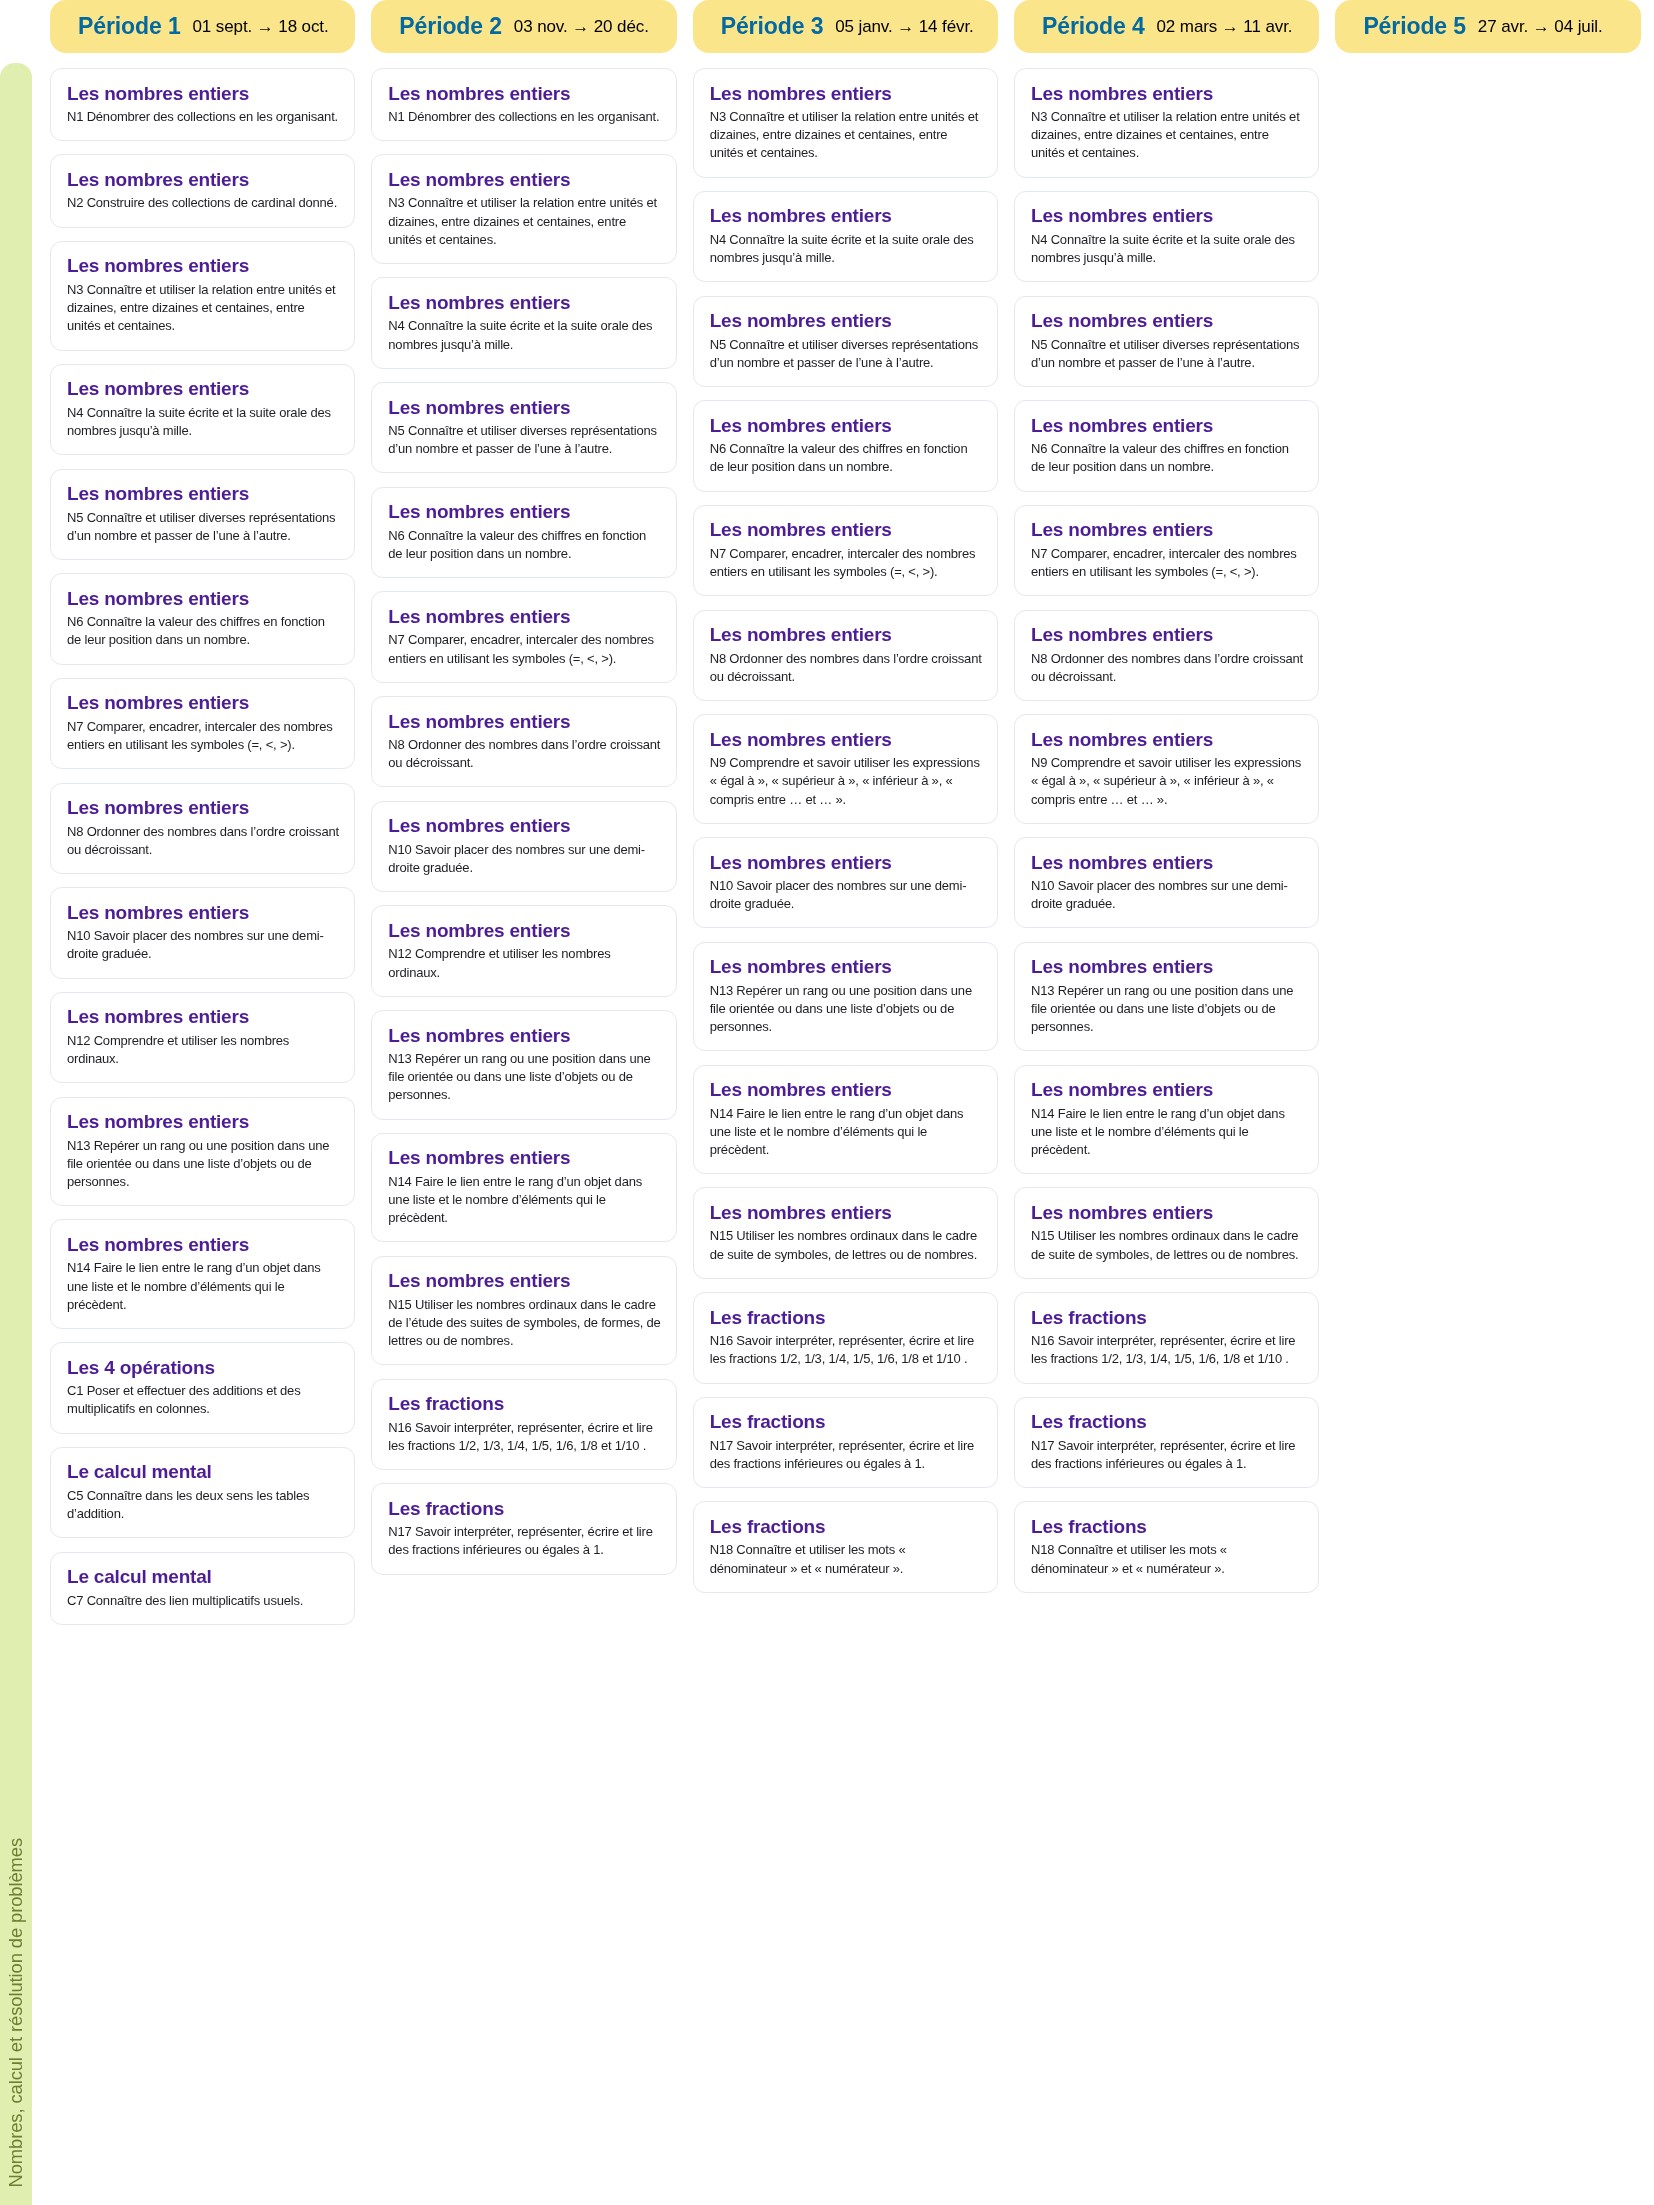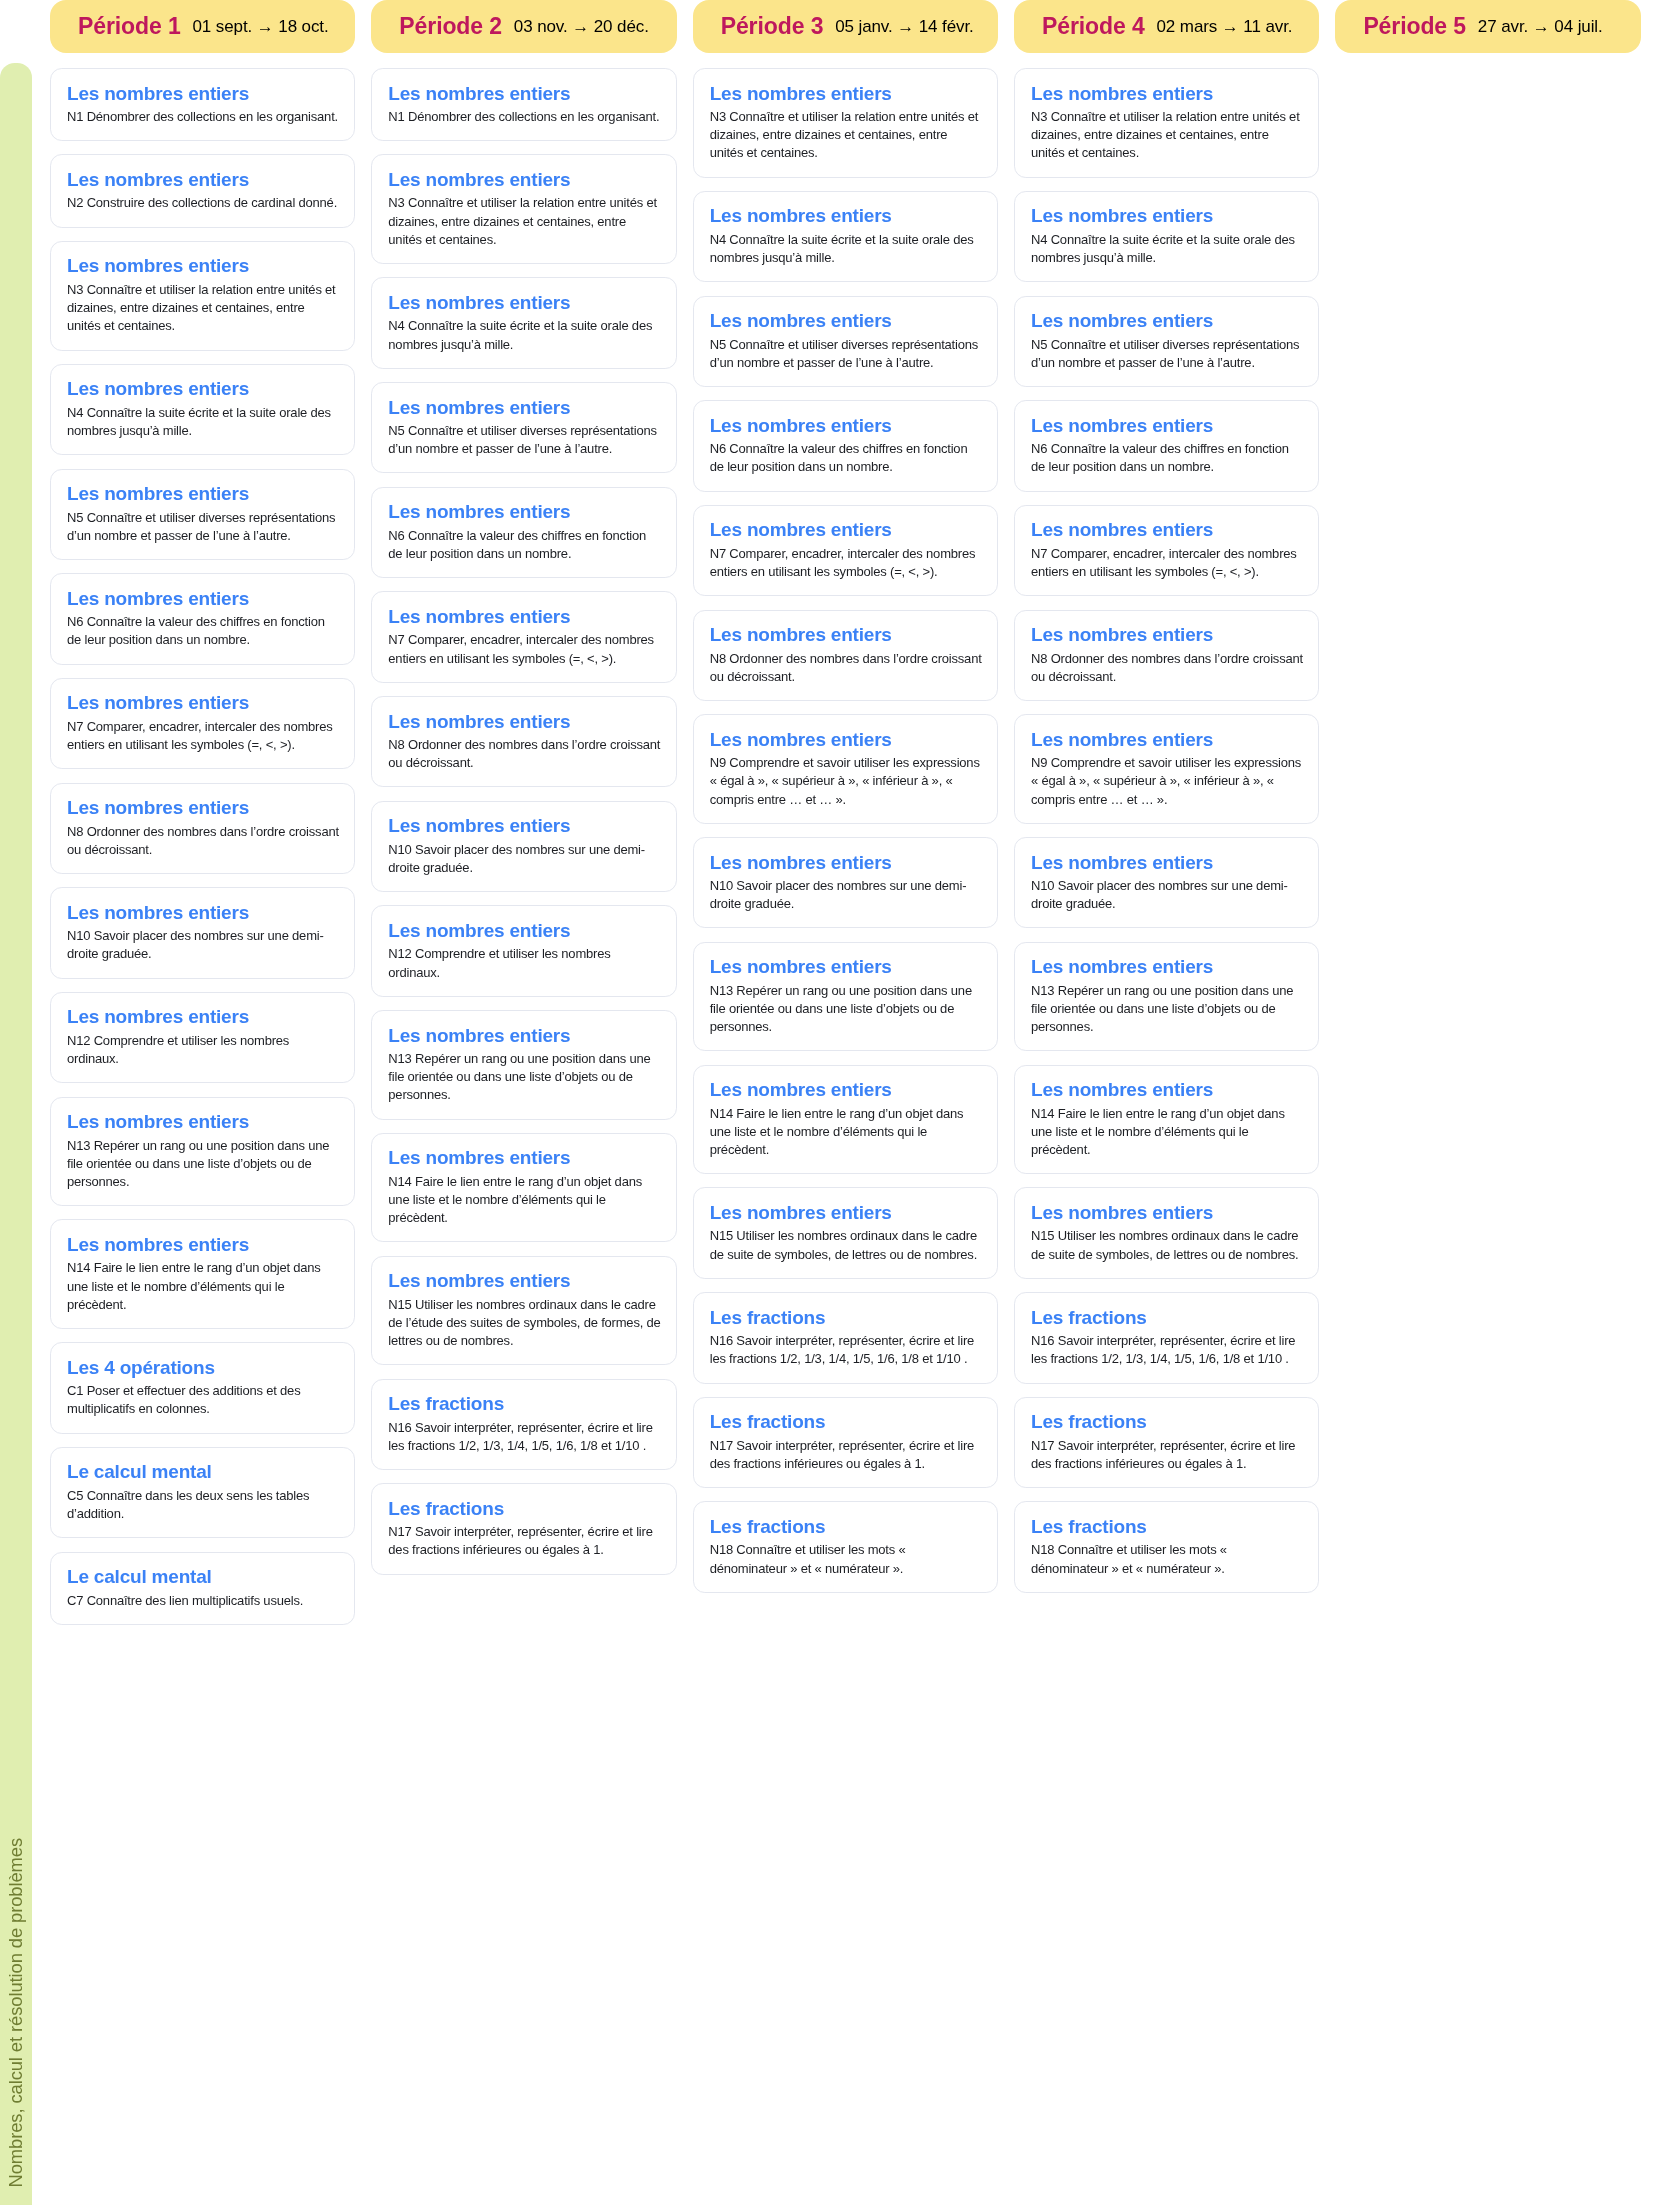--- a/index.html
+++ b/index.html
@@ -41,21 +41,21 @@
     padding-left: 28px;
     height: 53px;
     color: #6b6118;
     white-space: nowrap;
     overflow: hidden;
   }
   .period-chip:last-child { margin-right: 13.3px; }
   .period-chip .p-title {
     font-size: 23px;
     font-weight: bold;
-    color: #be185d;
+    color: #0369a1;
     letter-spacing: -0.1px;
   }
   .period-chip .p-dates {
     font-size: 17px;
     font-weight: normal;
     color: #000000;
     margin-left: 11.8px;
     letter-spacing: -0.1px;
   }
 
@@ -107,21 +107,21 @@
     background: #ffffff;
     border: 1.5px solid #e4e7ef;
     border-radius: 11.8px;
     padding: 12.5px 14.8px 14px 16px;
     margin-bottom: 13.3px;
     flex: 0 0 auto;
   }
   .card-title {
     font-size: 19px;
     font-weight: bold;
-    color: #3b82f6;
+    color: #4c1d95;
     line-height: 1.28;
     letter-spacing: -0.2px;
     margin-bottom: 2.2px;
   }
   .card-text {
     font-size: 13px;
     font-weight: normal;
     color: #1d1f24;
     line-height: 1.40;
     letter-spacing: -0.2px;

